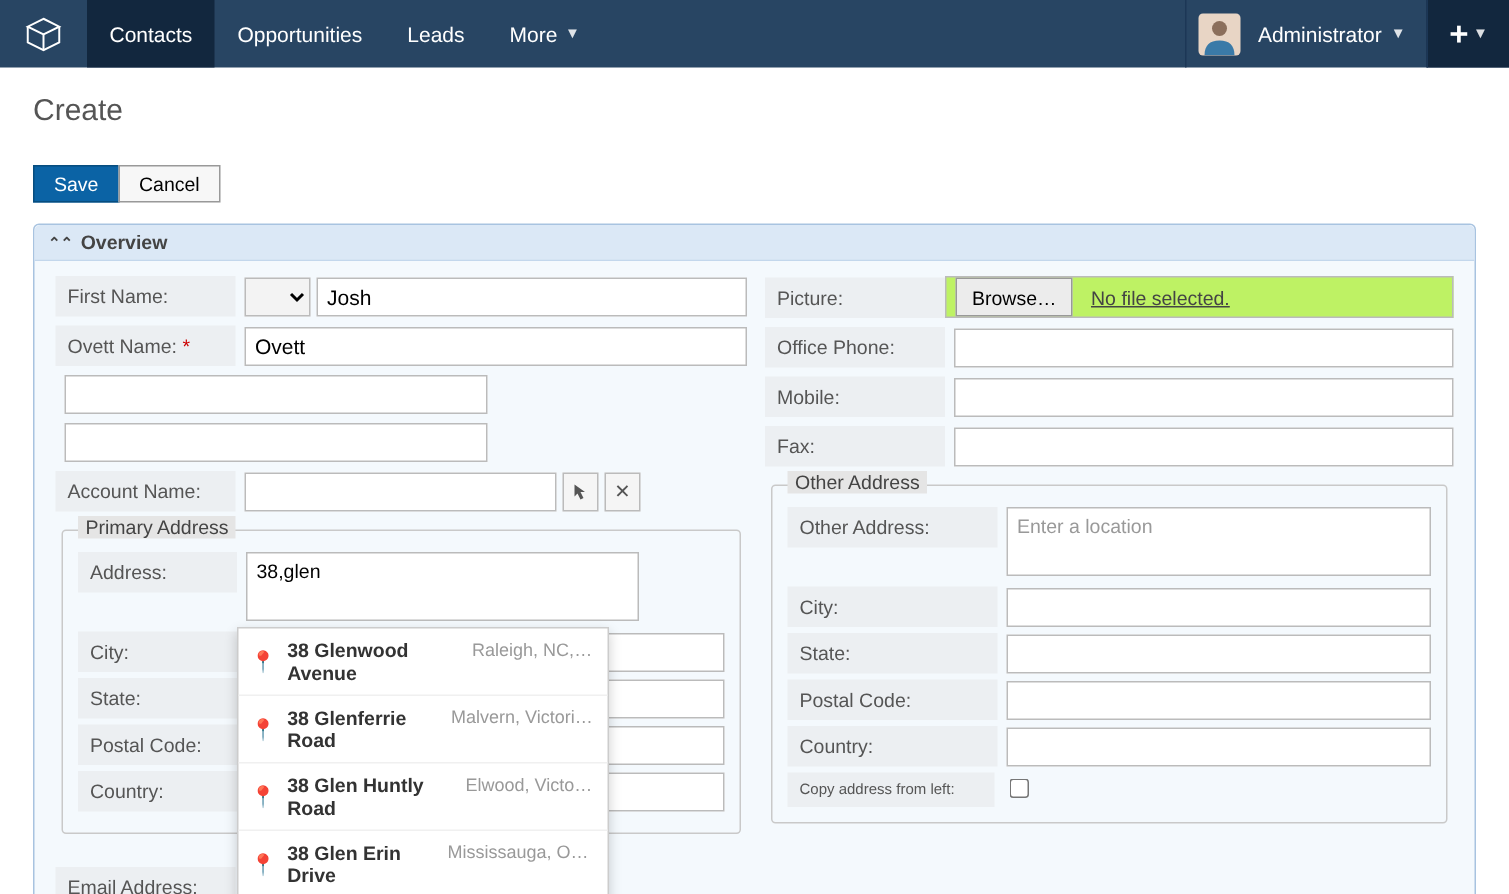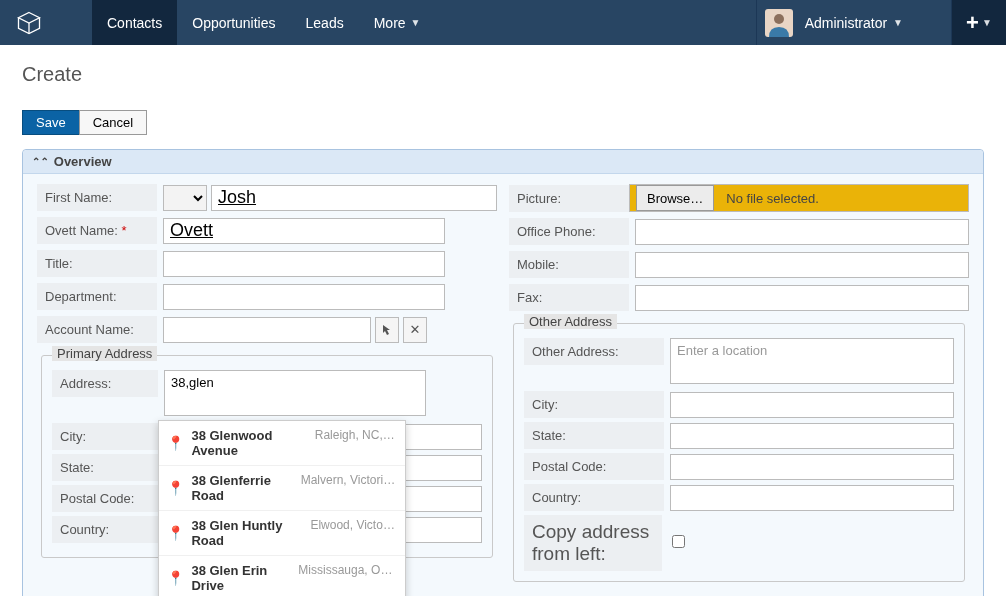--- a/index.html
+++ b/index.html
@@ -1,19 +1,19 @@
 <!DOCTYPE html>
 <html><head>
 <meta charset="utf-8">
 <style>
 * { box-sizing: border-box; margin: 0; padding: 0; }
 body { font-family: "Helvetica Neue", Helvetica, Arial, sans-serif; font-size: 13px; color: #333; background: #fff; }
 
 
-.topnav { background: #284563; height: 45px; display: flex; align-items: stretch; gap: 34px; }
+.topnav { background: #284563; height: 45px; display: flex; align-items: stretch; }
 .logo { width: 58px; display: flex; align-items: center; justify-content: center; }
 .logo svg { width: 28px; height: 28px; }
 .nav-items { display: flex; }
 .nav-item { display: flex; align-items: center; padding: 0 15px; color: #fff; cursor: pointer; font-size: 14px; }
 .nav-item.active { background: #12273e; }
 .nav-item .chevron { margin-left: 5px; font-size: 10px; opacity: 0.85; }
 .nav-spacer { flex: 1; }
 .search-box { display: flex; align-items: center; margin-right: 14px; }
 .search-input { width: 222px; height: 28px; border: none; padding: 0 8px; background: #fff; font-size: 13px; }
 .search-btn { width: 30px; height: 28px; background: #7b8996; border: none; display: flex; align-items: center; justify-content: center; cursor: pointer; }
@@ -37,39 +37,39 @@
 .panel { border: 1px solid #a8c3e0; border-radius: 4px; background: #f4f9fd; padding: 0; }
 .panel-header { background: #dbe8f6; padding: 4px 9px; font-weight: bold; font-size: 13px; color: #444; border-bottom: 1px solid #c3d7ec; border-radius: 4px 4px 0 0; display: flex; align-items: center; }
 .panel-header .collapse-icon { font-size: 10px; margin-right: 5px; }
 .panel-body { display: flex; padding: 10px 8px 10px 8px; }
 .col { flex: 1; padding: 0 6px; }
 
 .field-row { display: flex; align-items: center; margin-bottom: 6px; }
 .field-label { width: 120px; background: #eceff2; padding: 6px 8px; font-size: 13px; color: #555; }
 .field-label .req { color: #c00; }
 .field-control { flex: 1; padding-left: 6px; display: flex; align-items: center; gap: 4px; }
-.text-input { height: 26px; border: 1px solid #bbb; padding: 0 6px; font-size: 18px; text-decoration: underline; }
+.text-input { height: 26px; border: 1px solid #bbb; padding: 0 6px; font-size: 14px; }
 .w-full { flex: 1; }
 .salutation-select { width: 44px; height: 26px; border: 1px solid #bbb; background: #f3f3f3; }
 .icon-btn { width: 24px; height: 26px; border: 1px solid #bbb; background: #f5f5f5; display: flex; align-items: center; justify-content: center; cursor: pointer; font-size: 13px; color:#555; }
 .browse-btn { height: 26px; padding: 0 10px; border: 1px solid #999; background: #ececec; cursor: pointer; font-size:13px; }
-.file-status { padding-left: 8px; color: #444; }
+.file-status { padding-left: 8px; color: #444; text-decoration: underline; }
 
 
 .fieldset { border: 1px solid #c9c9c9; border-radius: 3px; margin: 12px 4px 4px 4px; padding: 14px 10px 10px 10px; position: relative; }
 .fieldset-legend { position: absolute; top: -10px; left: 10px; background: #e5e5e5; padding: 0 5px; font-size: 13px; color: #444; }
 .addr-textarea { width: 100%; height: 46px; border: 1px solid #bbb; resize: none; padding: 4px 6px; font-family: inherit; font-size: 13px; }
 .addr-textarea::placeholder { color: #999; }
 .addr-row { display: flex; align-items: center; margin-bottom: 4px; }
 .addr-label { width: 106px; background: #eceff2; padding: 6px 8px; font-size: 13px; color: #555; }
 .addr-control { flex: 1; padding-left: 6px; }
 .addr-input { width: 100%; height: 26px; border: 1px solid #bbb; padding: 0 6px; font-size: 13px; }
 
 .copy-row { display: flex; align-items: center; margin-top: 4px; }
-.copy-label { width: 138px; background: #eceff2; padding: 6px 8px; font-size: 19px; color: #555; }
+.copy-label { width: 138px; background: #eceff2; padding: 6px 8px; font-size: 10px; color: #555; }
 .copy-control { padding-left: 10px; }
 
 
 .autocomplete { position: absolute; background: #fff; border: 1px solid #ccc; box-shadow: 0 3px 8px rgba(0,0,0,0.2); z-index: 100; width: 248px; }
 .ac-item { display: flex; align-items: center; padding: 7px 8px; cursor: pointer; border-bottom: 1px solid #f0f0f0; }
 .ac-pin { color: #bbb; margin-right: 7px; font-size: 14px; flex-shrink:0; }
 .ac-main { font-weight: bold; color: #333; font-size: 13px; }
 .ac-sub { color: #999; font-size: 12px; margin-left: 4px; white-space: nowrap; overflow: hidden; text-overflow: ellipsis; }
 .ac-text { display: flex; overflow: hidden; flex:1; }
 
@@ -142,31 +142,29 @@
         <div class="field-row">
           <div class="field-label">First Name:</div>
           <div class="field-control">
             <select class="salutation-select"></select>
             <input class="text-input w-full" value="Josh" style="">
           </div>
         </div>
         <div class="field-row">
           <div class="field-label"><span>Ovett Name:</span> <span class="req">*</span></div>
           <div class="field-control">
-              <input class="text-input" style="width: 282px;" value="Ovett">
-            </div>
-        </div>
-        <div class="field-row">
-          <div class="field-label">Title:</div>
+              <input class="text-input" style="width: 335px;" value="Ovett">
+            </div>
+        </div>
+        <div class="field-row">
           <div class="field-control">
               <input class="text-input" style="width: 282px;">
             </div>
         </div>
         <div class="field-row">
-          <div class="field-label">Department:</div>
           <div class="field-control">
               <input class="text-input" style="width: 282px;">
             </div>
         </div>
         <div class="field-row">
           <div class="field-label">Account Name:</div>
           <div class="field-control">
             <input class="text-input" style="width: 208px;">
             <button class="icon-btn">
                 <svg width="12" height="12" viewBox="0 0 12 12">
@@ -234,21 +232,21 @@
           <div class="addr-row">
               <div class="addr-label">Country:</div>
               <div class="addr-control"><input class="addr-input" style=""></div>
             </div>
         </div>
       </div>
 
       <div class="col">
         <div class="field-row">
           <div class="field-label">Picture:</div>
-          <div class="field-control" style="border:1px solid #bbb; padding:3px 6px; background:#eab308; height:28px;">
+          <div class="field-control" style="border:1px solid #bbb; padding:3px 6px; background:#bef264; height:28px;">
             <button class="browse-btn">Browse…</button>
             <span class="file-status">No file selected.</span>
           </div>
         </div>
         <div class="field-row">
           <div class="field-label">Office Phone:</div>
           <div class="field-control">
               <input class="text-input w-full" style="">
             </div>
         </div>

